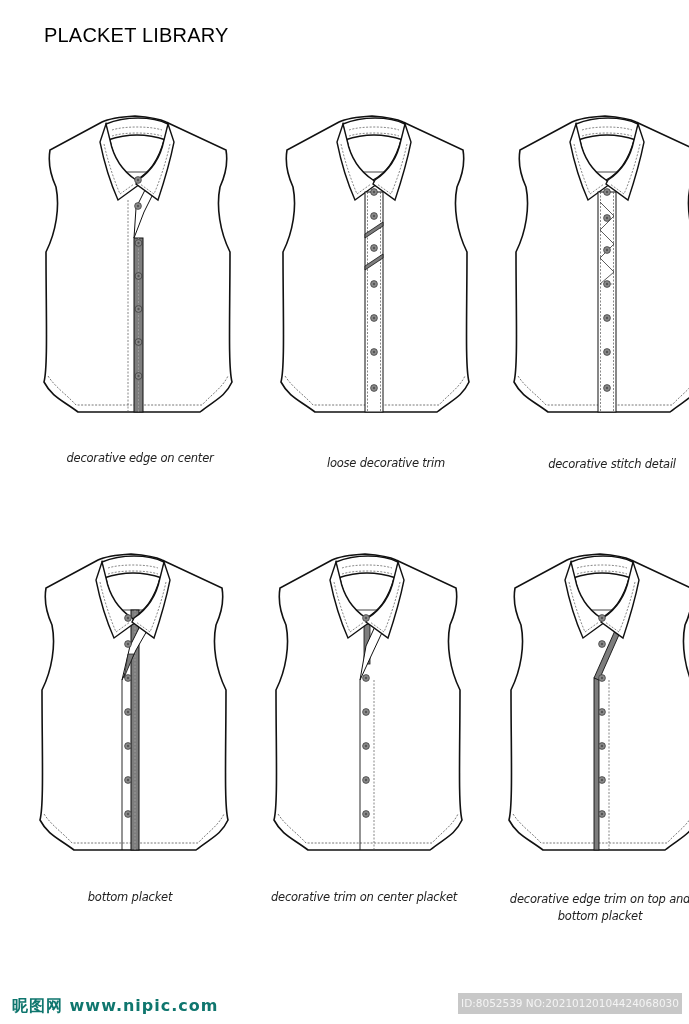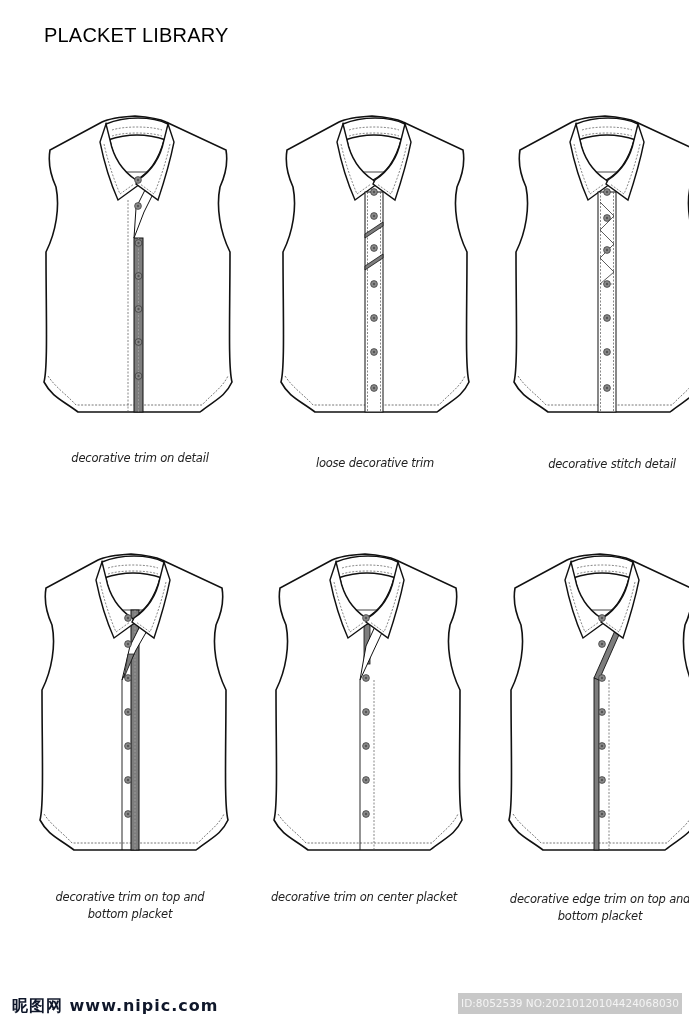--- a/index.html
+++ b/index.html
@@ -2,21 +2,21 @@
 <html><head>
 <meta charset="utf-8">
 <style>
   html, body { margin:0; padding:0; background:#ffffff; }
   body { width:689px; height:1024px; position:relative; overflow:hidden; font-family:"Liberation Sans", sans-serif; color:#111; }
   .title { position:absolute; left:44px; top:24px; font-family:"Liberation Sans", sans-serif; font-weight:normal; font-size:20px; letter-spacing:0.2px; color:#000; }
   .shirt { position:absolute; }
   .shirt svg { display:block; overflow:visible; }
   .caption { position:absolute; font-family:"DejaVu Sans", sans-serif; font-size:11.5px; line-height:17px; color:#222; text-align:center; font-style:italic; letter-spacing:-0.2px; }
   .caption span { display:block; white-space:nowrap; }
-  .footer-logo { position:absolute; left:12px; top:996px; font-family:"DejaVu Sans", sans-serif; font-size:16px; color:#0f172a; font-weight:bold; letter-spacing:1px; }
+  .footer-logo { position:absolute; left:12px; top:996px; font-family:"DejaVu Sans", sans-serif; font-size:16px; color:#0f766e; font-weight:bold; letter-spacing:1px; }
   .footer-id { position:absolute; left:458px; top:993px; width:224px; height:21px; background:#c8c8c8; color:#f4f4f4; font-family:"DejaVu Sans", sans-serif; font-size:10.5px; line-height:21px; text-align:center; }
 </style>
 </head>
 <body>
 
 <div class="title">PLACKET LIBRARY</div>
 
 <svg width="0" height="0" style="position:absolute">
   <defs>
     <g id="body">
@@ -65,21 +65,21 @@
     <use href="#btn" x="98" y="68"></use>
     <use href="#btn" x="98" y="94"></use>
     <use href="#btn" x="98.5" y="131"></use>
     <use href="#btn" x="98.5" y="164"></use>
     <use href="#btn" x="98.5" y="197"></use>
     <use href="#btn" x="98.5" y="230"></use>
     <use href="#btn" x="98.5" y="264"></use>
   </svg>
 </div>
 <div class="caption" style="left:40px; top:450px; width:200px;">
-  <span>decorative trim on detail</span>
+  <span>decorative edge on center</span>
 </div>
 
 <div class="shirt" style="left:277px; top:112px;">
   <svg width="200" height="310" viewBox="0 0 200 310">
     <use href="#body"></use>
     <use href="#collar-stand"></use>
     <use href="#collar-left"></use>
     <use href="#collar-right"></use>
 
     <rect x="88" y="80" width="18" height="220" fill="#fff" stroke="#111" stroke-width="1"></rect>
@@ -90,21 +90,21 @@
     <path d="M88,154 L106,142 L106,146 L88,158 Z" fill="#7d7d7d" stroke="#111" stroke-width="0.8"></path>
     <use href="#btn" x="97" y="80"></use>
     <use href="#btn" x="97" y="104"></use>
     <use href="#btn" x="97" y="136"></use>
     <use href="#btn" x="97" y="172"></use>
     <use href="#btn" x="97" y="206"></use>
     <use href="#btn" x="97" y="240"></use>
     <use href="#btn" x="97" y="276"></use>
   </svg>
 </div>
-<div class="caption" style="left:275px; top:455px; width:200px;">
+<div class="caption" style="left:286px; top:455px; width:200px;">
   <span>loose decorative trim</span>
 </div>
 
 <div class="shirt" style="left:510px; top:112px;">
   <svg width="200" height="310" viewBox="0 0 200 310">
     <use href="#body"></use>
     <use href="#collar-stand"></use>
     <use href="#collar-left"></use>
     <use href="#collar-right"></use>
     <rect x="88" y="80" width="18" height="220" fill="#fff" stroke="#111" stroke-width="1"></rect>
@@ -143,21 +143,20 @@
     <use href="#btn" x="92" y="68"></use>
     <use href="#btn" x="92" y="94"></use>
     <use href="#btn" x="92" y="128"></use>
     <use href="#btn" x="92" y="162"></use>
     <use href="#btn" x="92" y="196"></use>
     <use href="#btn" x="92" y="230"></use>
     <use href="#btn" x="92" y="264"></use>
   </svg>
 </div>
 <div class="caption" style="left:30px; top:889px; width:200px;">
-  <span>decorative trim on top and</span>
   <span>bottom placket</span>
 </div>
 
 <div class="shirt" style="left:270px; top:550px;">
   <svg width="200" height="310" viewBox="0 0 200 310">
     <use href="#body"></use>
     <use href="#collar-stand"></use>
     <line x1="90" y1="130" x2="90" y2="300" stroke="#111" stroke-width="0.9"></line>
     <line x1="104" y1="130" x2="104" y2="300" stroke="#555" stroke-width="0.7" stroke-dasharray="2,1.5"></line>
 

